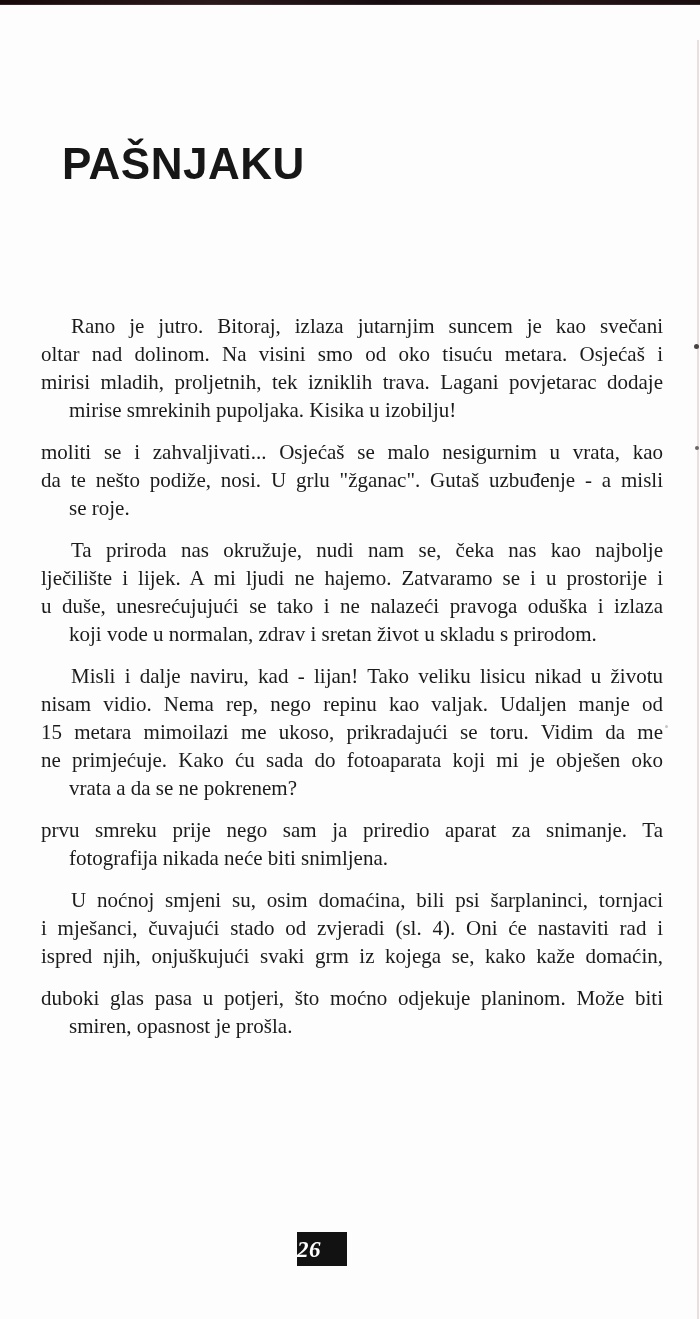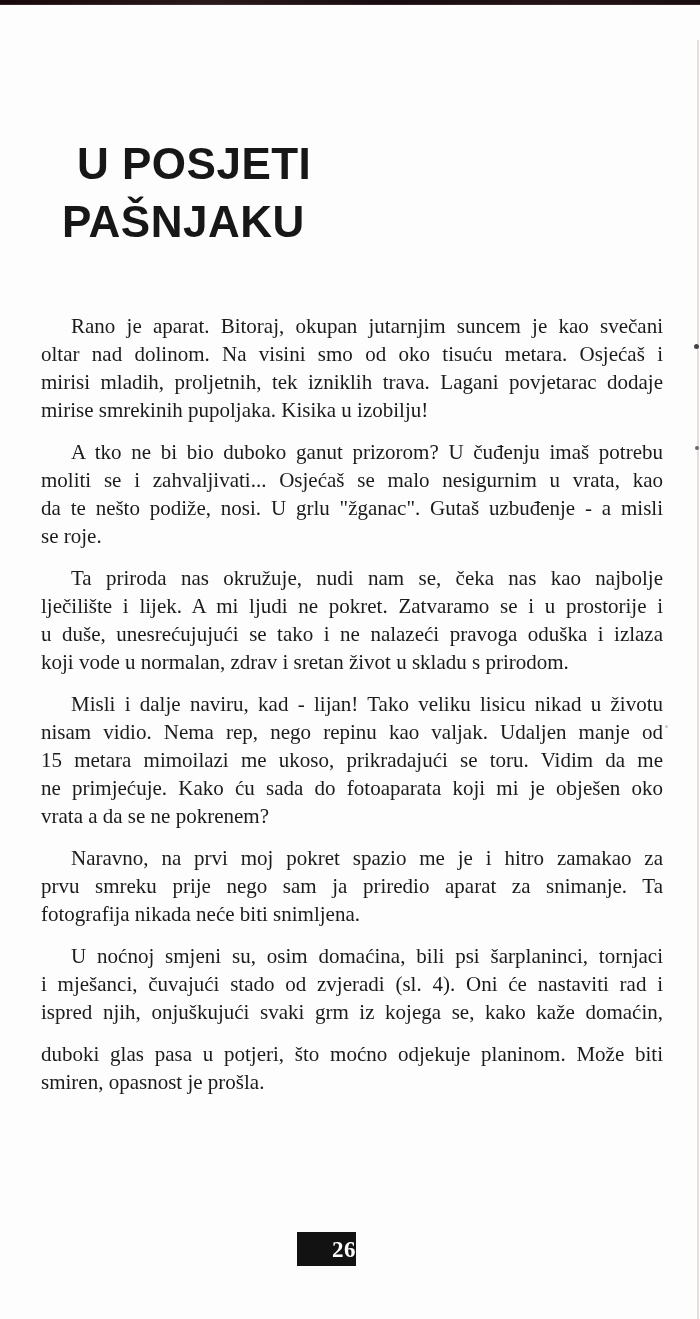--- a/index.html
+++ b/index.html
@@ -52,77 +52,74 @@
     font-size:21px;line-height:28px;
     color:var(--ink);
   }
   .paragraph{margin:0 0 14px 0;}
   .line{
     text-align:justify;
     text-align-last:justify;
     white-space:normal;
   }
   .line.first{text-indent:30px;}
-  .line.last{text-align-last:left;}
+  .line.last{text-align-last:left;margin-left:28px;}
   
   .folio{
-    position:absolute;left:297px;top:1232px;width:59px;height:34px;
+    position:absolute;left:297px;top:1232px;width:50px;height:34px;
     background:var(--folio-bg);
-    display:flex;align-items:center;justify-content:flex-end;
+    display:flex;align-items:center;justify-content:flex-start;font-style:italic;
   }
   .folio span{
     color:var(--folio-fg);
     font-family:"Liberation Serif", serif;
     font-weight:700;font-size:23px;line-height:1;
     letter-spacing:0.5px;
   }
 </style>
 </head>
 <body>
 
 <div class="page">
   <div class="scan-top"></div>
   <div class="scan-right"></div>
   <div class="speck speck1"></div>
   <div class="speck speck2"></div>
   <div class="speck speck3"></div>
 
   <h1 class="title">
-    <span class="title-line l1">U POSJETI</span>
     <span class="title-line l2">PAŠNJAKU</span>
   </h1>
 
   <div class="body-text">
       <div class="paragraph">
-        <div class="line first">Rano je aparat. Bitoraj, okupan jutarnjim suncem je kao svečani</div>
+        <div class="line first">Rano je jutro. Bitoraj, izlaza jutarnjim suncem je kao svečani</div>
         <div class="line">oltar nad dolinom. Na visini smo od oko tisuću metara. Osjećaš i</div>
         <div class="line">mirisi mladih, proljetnih, tek izniklih trava. Lagani povjetarac dodaje</div>
         <div class="line last">mirise smrekinih pupoljaka. Kisika u izobilju!</div>
       </div>
       <div class="paragraph">
-        <div class="line first">A tko ne bi bio duboko ganut prizorom? U čuđenju imaš potrebu</div>
         <div class="line">moliti se i zahvaljivati... Osjećaš se malo nesigurnim u vrata, kao</div>
         <div class="line">da te nešto podiže, nosi. U grlu "žganac". Gutaš uzbuđenje - a misli</div>
         <div class="line last">se roje.</div>
       </div>
       <div class="paragraph">
         <div class="line first">Ta priroda nas okružuje, nudi nam se, čeka nas kao najbolje</div>
-        <div class="line">lječilište i lijek. A mi ljudi ne pokret. Zatvaramo se i u prostorije i</div>
+        <div class="line">lječilište i lijek. A mi ljudi ne hajemo. Zatvaramo se i u prostorije i</div>
         <div class="line">u duše, unesrećujujući se tako i ne nalazeći pravoga oduška i izlaza</div>
         <div class="line last">koji vode u normalan, zdrav i sretan život u skladu s prirodom.</div>
       </div>
       <div class="paragraph">
         <div class="line first">Misli i dalje naviru, kad - lijan! Tako veliku lisicu nikad u životu</div>
         <div class="line">nisam vidio. Nema rep, nego repinu kao valjak. Udaljen manje od</div>
         <div class="line">15 metara mimoilazi me ukoso, prikradajući se toru. Vidim da me</div>
         <div class="line">ne primjećuje. Kako ću sada do fotoaparata koji mi je obješen oko</div>
         <div class="line last">vrata a da se ne pokrenem?</div>
       </div>
       <div class="paragraph">
-        <div class="line first">Naravno, na prvi moj pokret spazio me je i hitro zamakao za</div>
         <div class="line">prvu smreku prije nego sam ja priredio aparat za snimanje. Ta</div>
         <div class="line last">fotografija nikada neće biti snimljena.</div>
       </div>
       <div class="paragraph">
         <div class="line first">U noćnoj smjeni su, osim domaćina, bili psi šarplaninci, tornjaci</div>
         <div class="line">i mješanci, čuvajući stado od zvjeradi (sl. 4). Oni će nastaviti rad i</div>
         <div class="line">ispred njih, onjuškujući svaki grm iz kojega se, kako kaže domaćin,</div>
       </div>
       <div class="paragraph">
         <div class="line">duboki glas pasa u potjeri, što moćno odjekuje planinom. Može biti</div>

